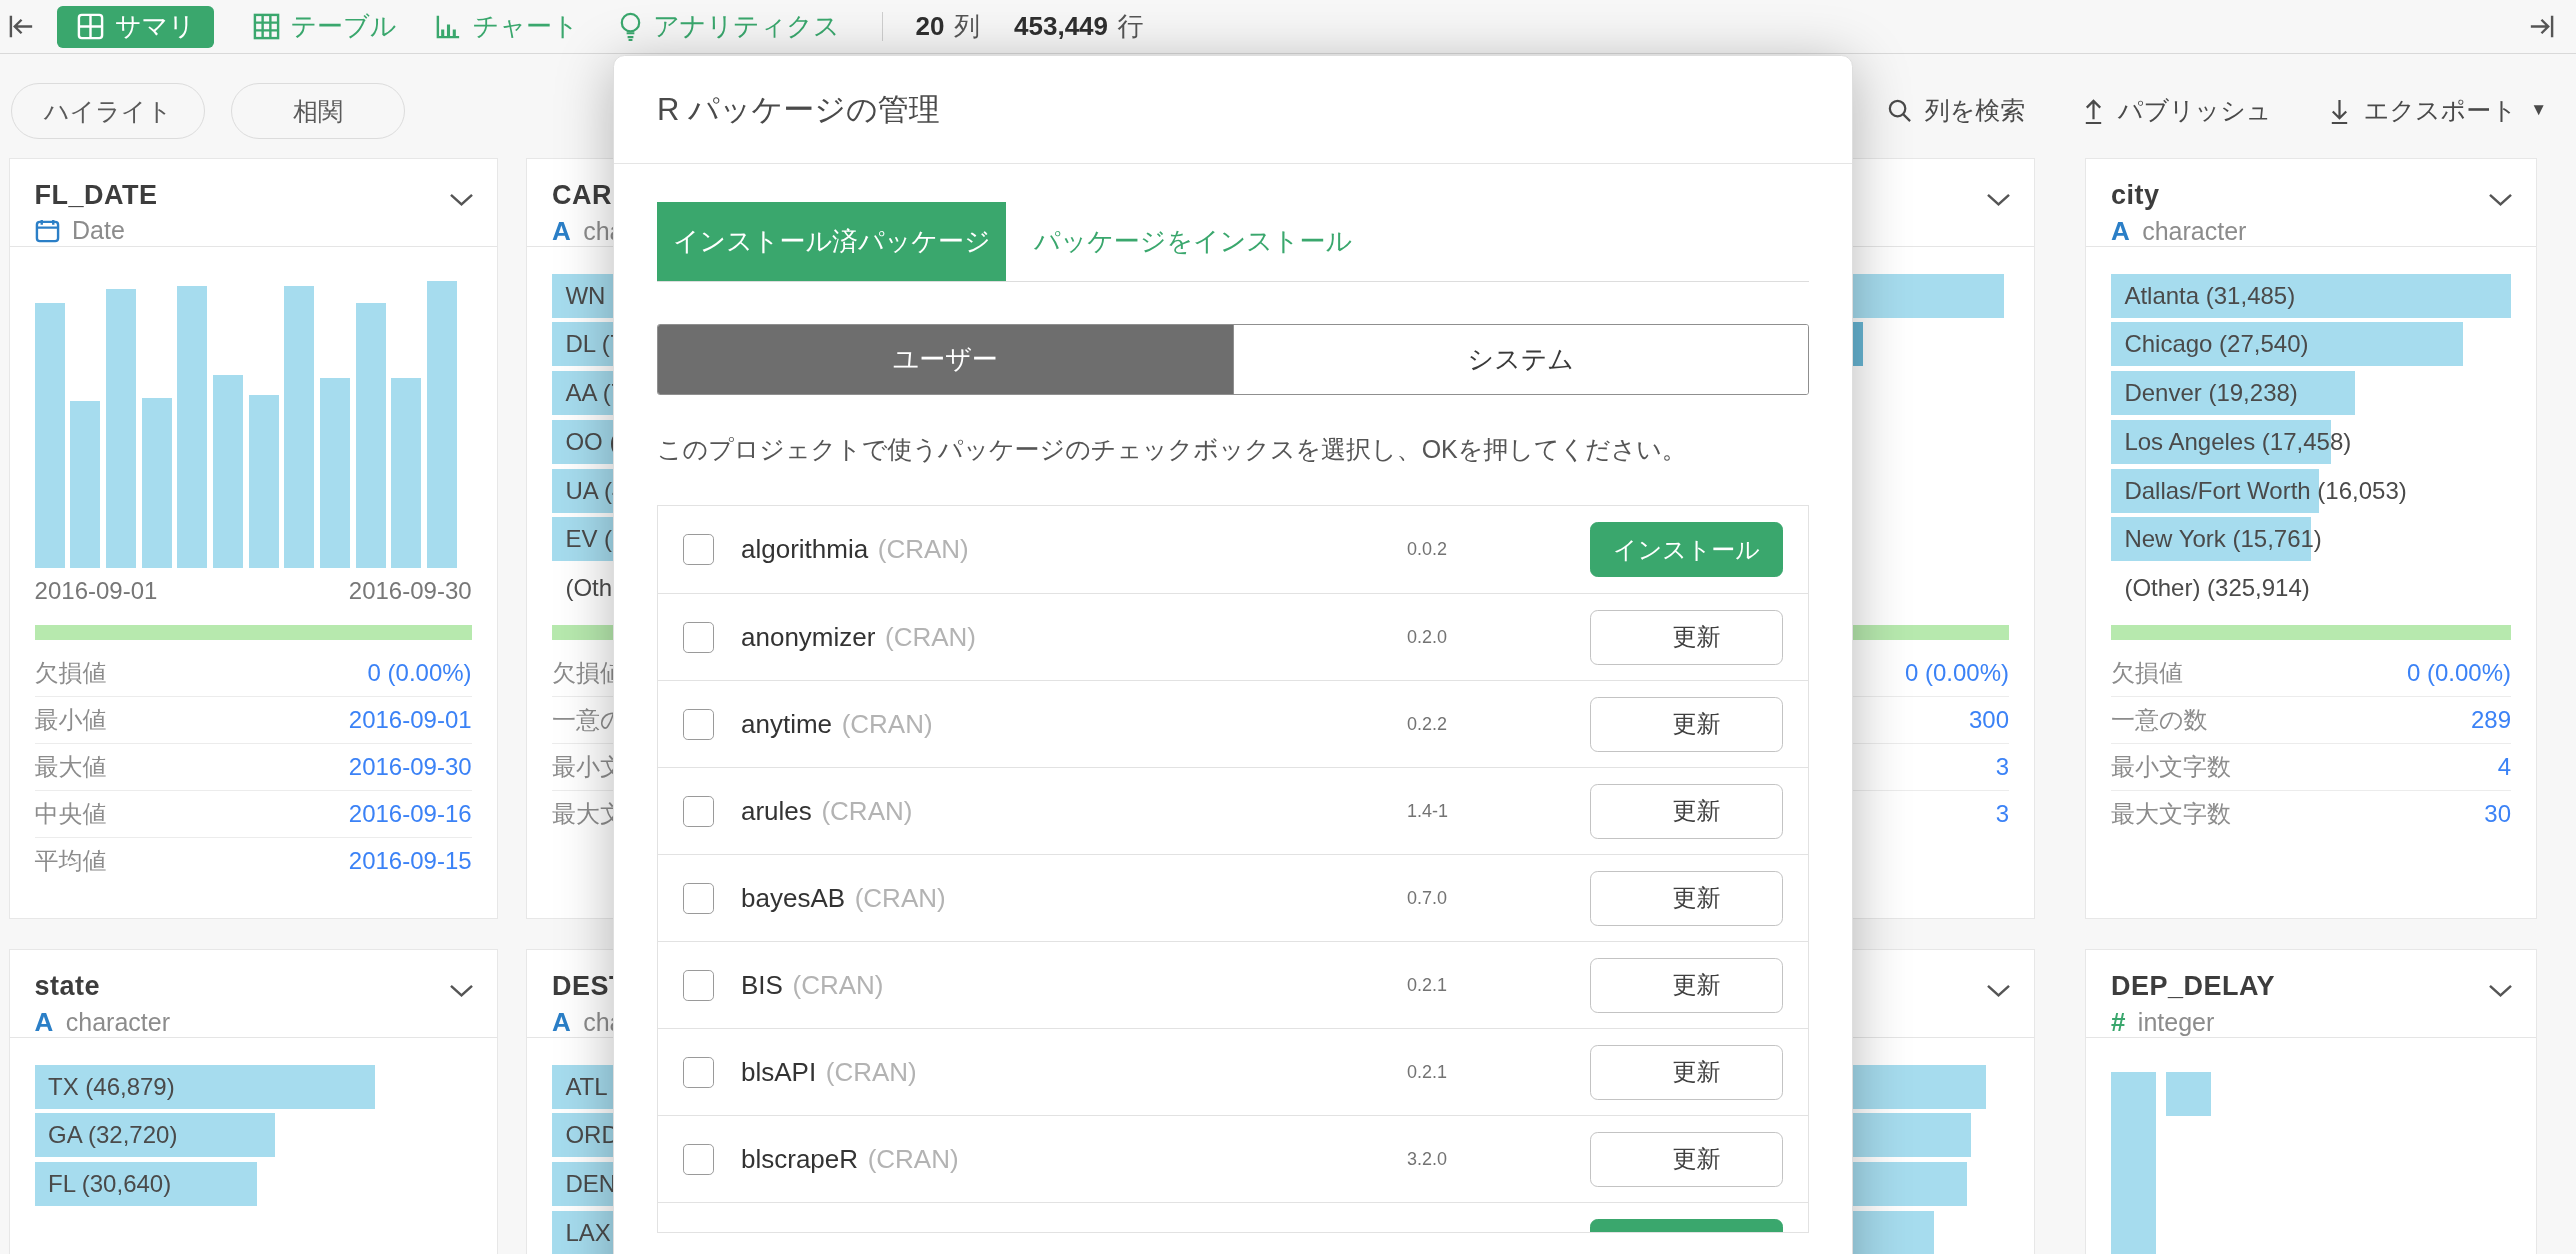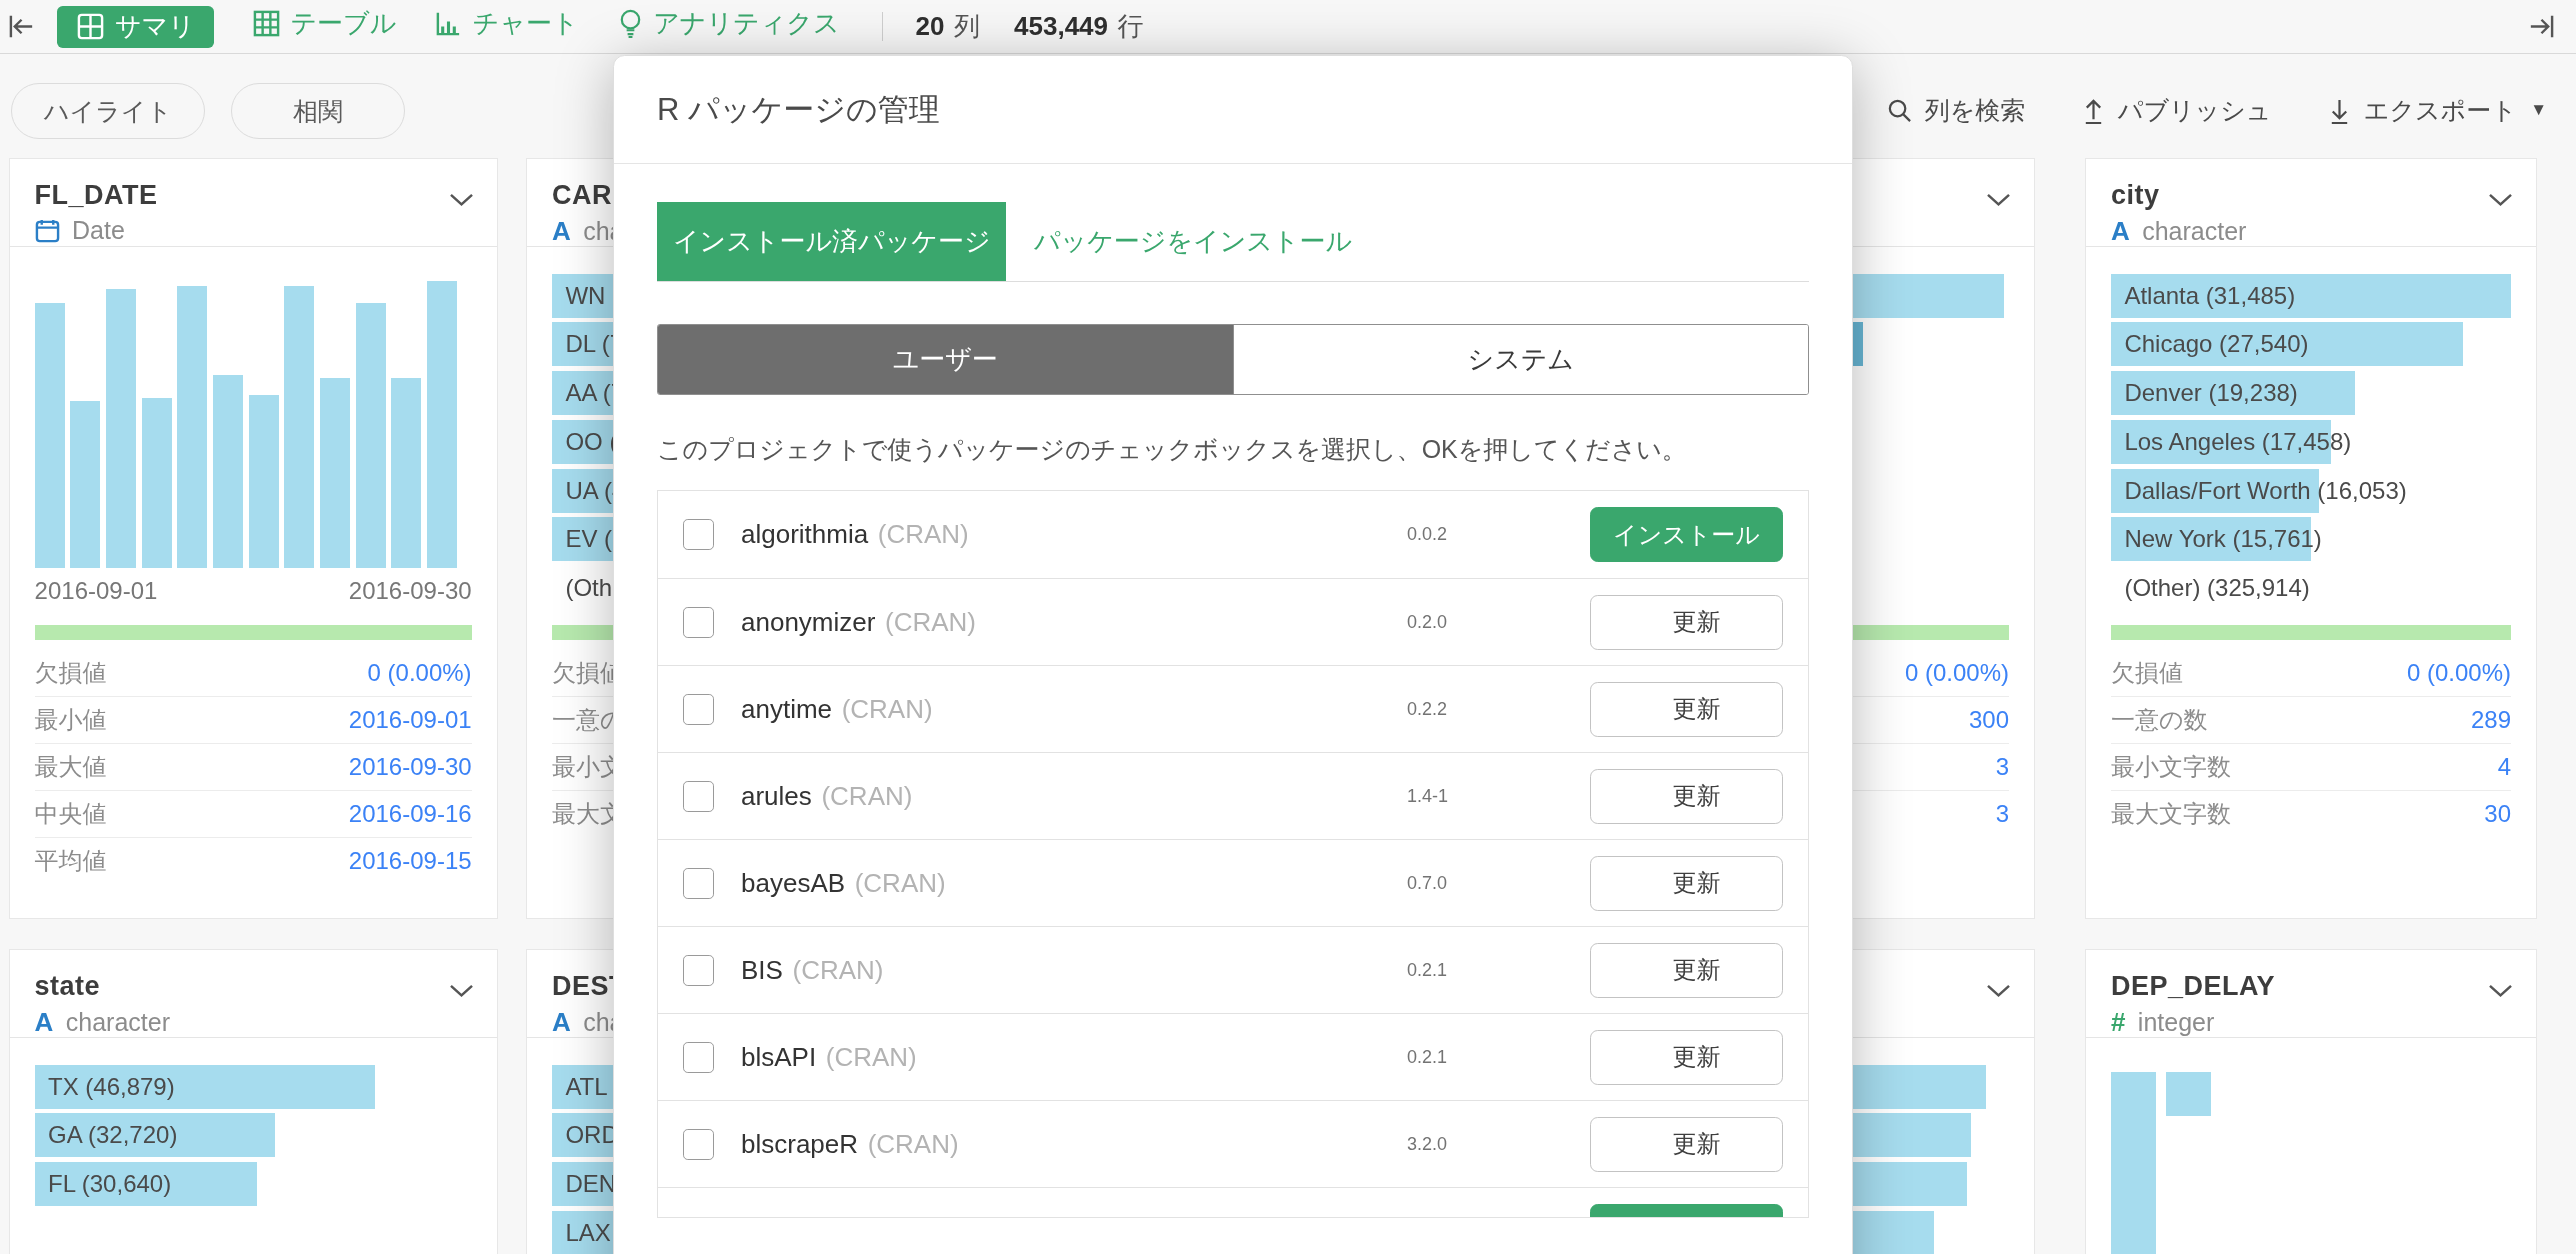--- a/index.html
+++ b/index.html
@@ -6,21 +6,21 @@
   body{
     width:2576px;height:1254px;overflow:hidden;position:relative;
     background:#f7f7f7;
     font-family:"Liberation Sans","DejaVu Sans",sans-serif;
     color:#414141;
   }
   
   .toolbar{position:absolute;left:0;top:0;width:2576px;height:53px;background:#f7f7f7;
     border-bottom:1px solid #d9d9d9;display:flex;align-items:center;z-index:20;}
   .tb-icon-btn{width:44px;height:42px;display:flex;align-items:center;justify-content:center;cursor:pointer;}
-  .tb-tabs{display:flex;align-items:flex-start;gap:38px;margin-left:13.4px;}
+  .tb-tabs{display:flex;align-items:center;gap:38px;margin-left:13.4px;}
   .tb-tab{display:flex;align-items:center;gap:9.6px;font-size:26px;color:#3aa76d;cursor:pointer;white-space:nowrap;}
   .tb-tab.active{background:#3aa76d;color:#fff;border-radius:5.7px;height:42px;padding:0 19px;}
   .tb-sep{width:1px;height:29px;background:#cfcfcf;margin:0 33px 0 42px;}
   .tb-counts{display:flex;align-items:baseline;gap:9.6px;font-size:26px;color:#555;white-space:nowrap;}
   .tb-counts b{color:#2f2f2f;font-weight:bold;}
   .tb-right{margin-left:auto;margin-right:13.4px;}
   
   .subbar{position:absolute;left:0;top:54px;width:2576px;height:103px;z-index:5;}
   .pill{position:absolute;top:29px;height:54px;border:1px solid #dcdcdc;border-radius:29px;
     background:transparent;font-size:25px;color:#5a5a5a;display:flex;align-items:center;justify-content:center;cursor:pointer;}
@@ -61,21 +61,21 @@
   .modal-body{padding:38px 43px 0 43px;}
   .mtabs{display:flex;align-items:stretch;border-bottom:1px solid #ddd;height:79px;}
   .mtab{font-size:26px;display:flex;align-items:center;padding:0 16px;cursor:pointer;white-space:nowrap;}
   .mtab.active{background:#3aa76d;color:#fff;}
   .mtab.plain{color:#3aa76d;margin-left:11.5px;}
   .segment{margin-top:42px;height:69px;display:flex;border:1px solid #8f8f8f;border-radius:2.9px;overflow:hidden;}
   .seg{flex:1;display:flex;align-items:center;justify-content:center;font-size:26px;cursor:pointer;text-align:right;}
   .seg.on{background:#6e6e6e;color:#fff;}
   .seg.off{background:#fff;color:#3a3a3a;}
   .instruction{margin-top:38px;font-size:25px;color:#555;}
-  .pkg-list{margin-top:24px;border:1px solid #e2e2e2;height:726px;overflow:hidden;}
+  .pkg-list{margin-top:39px;border:1px solid #e2e2e2;height:726px;overflow:hidden;}
   .pkg-row{height:87px;display:flex;align-items:center;padding:0 25px;border-top:1px solid #e2e2e2;box-sizing:border-box;}
   .pkg-row:first-child{border-top:none;}
   .checkbox{width:29px;height:29px;border:1.9px solid #9a9a9a;border-radius:4.8px;background:#fff;margin-right:27px;flex:0 0 auto;cursor:pointer;}
   .pkg-name{font-size:26px;color:#333;white-space:nowrap;}
   .pkg-src{font-size:26px;color:#b3b3b3;margin-left:9.6px;white-space:nowrap;}
   .pkg-ver{margin-left:auto;width:124px;text-align:left;font-size:18px;color:#737373;white-space:nowrap;}
   .pkg-btn{width:193px;height:55px;margin-left:59px;border-radius:7.7px;display:flex;align-items:center;justify-content:center;
     font-size:24px;cursor:pointer;flex:0 0 auto;box-sizing:border-box;}
   .pkg-btn.update{background:#fff;border:1px solid #c3c3c3;color:#3f3f3f;padding-left:20px;}
   .pkg-btn.install{background:#3aa76d;border:1px solid #3aa76d;color:#fff;}

